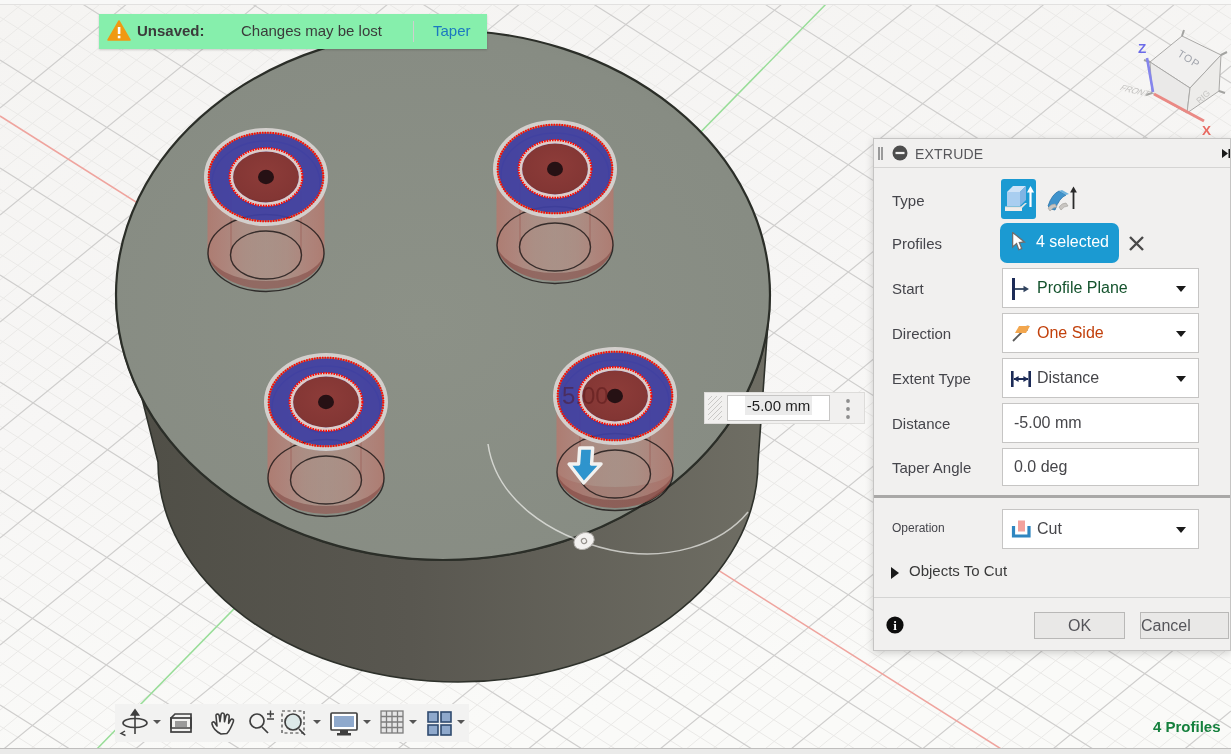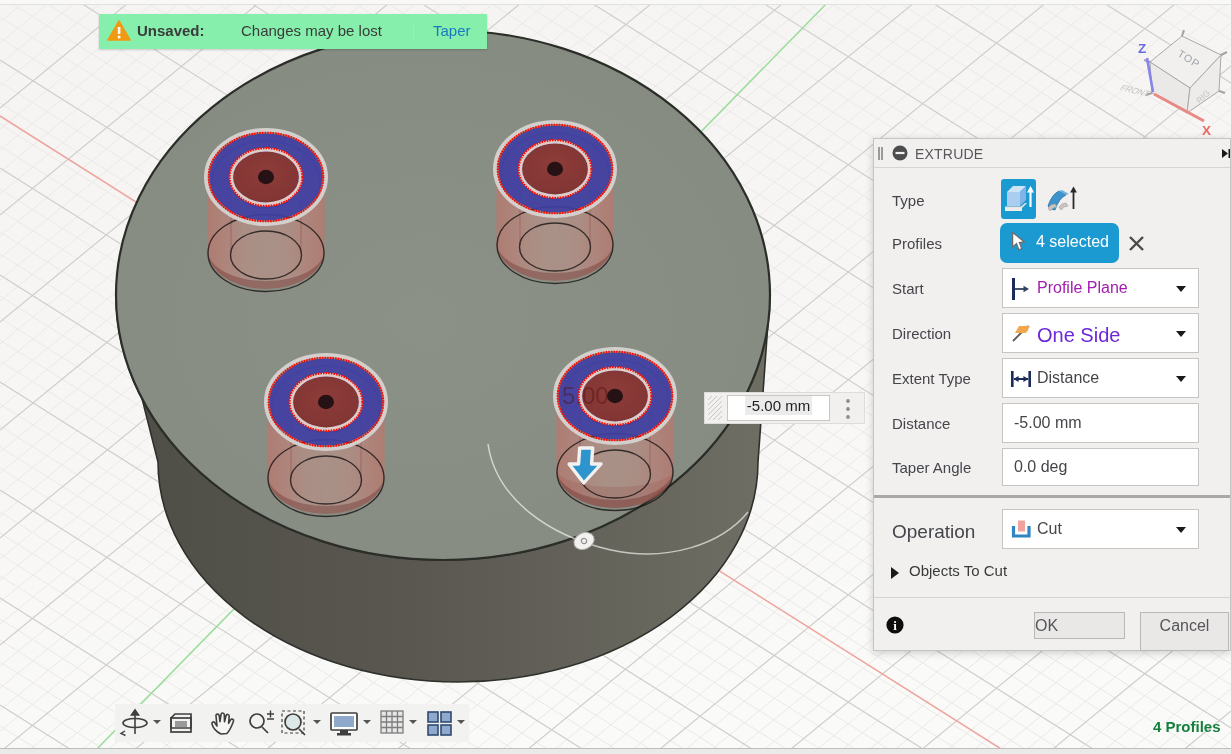--- a/index.html
+++ b/index.html
@@ -254,33 +254,33 @@
  <svg width="17" height="17" viewBox="0 0 17 17" style="position:absolute;left:254px;top:96px">
       <path d="M2 2 L15 15 M15 2 L2 15" stroke="#4a4a4a" stroke-width="2.4"></path>
     </svg>
  <span style="position:absolute;left:18px;top:141px;font-size:15px;color:#45454b">Start</span>
  <div style="position:absolute;left:128px;top:129px;width:197px;height:40px;background:#fff;border:1px solid #c6c5c4;box-sizing:border-box">
  <svg width="26" height="26" viewBox="0 0 26 26" style="position:absolute;left:7px;top:7px">
 <rect x="2" y="2" width="3" height="22" fill="#1c2b57"></rect>
 <line x1="5" y1="13" x2="15" y2="13" stroke="#30435e" stroke-width="1.8"></line>
 <path d="M19 13 l-5.5 -3.2 v6.4 z" fill="#30435e"></path>
       </svg>
- <span style="position:absolute;left:34px;top:10px;font-size:16px;color:#a21caf">Profile Plane</span>
+ <span style="position:absolute;left:34px;top:10px;font-size:16px;color:#14532d">Profile Plane</span>
  <svg width="10" height="6" viewBox="0 0 10 6" style="position:absolute;right:12px;top:17px">
         <path d="M0 0 h10 l-5 6 z" fill="#1a1a1a"></path>
       </svg>
 </div>
  <span style="position:absolute;left:18px;top:186px;font-size:15px;color:#45454b">Direction</span>
  <div style="position:absolute;left:128px;top:174px;width:197px;height:40px;background:#fff;border:1px solid #c6c5c4;box-sizing:border-box">
  <svg width="24" height="24" viewBox="0 0 24 24" style="position:absolute;left:6px;top:8px">
 <line x1="4" y1="19" x2="17" y2="6" stroke="#5a5a5a" stroke-width="1.8"></line>
 <path d="M19.5 3.5 l-5.5 1 l4.5 4.5 z" fill="#5a5a5a"></path>
 <polygon points="10,4 21,4 17,11 6,11" fill="#f2a64e"></polygon>
       </svg>
- <span style="position:absolute;left:34px;top:10px;font-size:20px;color:#6d28d9">One Side</span>
+ <span style="position:absolute;left:34px;top:10px;font-size:16px;color:#c2410c">One Side</span>
  <svg width="10" height="6" viewBox="0 0 10 6" style="position:absolute;right:12px;top:17px">
         <path d="M0 0 h10 l-5 6 z" fill="#1a1a1a"></path>
       </svg>
 </div>
  <span style="position:absolute;left:18px;top:231px;font-size:15px;color:#45454b">Extent Type</span>
  <div style="position:absolute;left:128px;top:219px;width:197px;height:40px;background:#fff;border:1px solid #c6c5c4;box-sizing:border-box">
  <svg width="24" height="24" viewBox="0 0 24 24" style="position:absolute;left:6px;top:8px">
 <rect x="2" y="4" width="2.6" height="16" fill="#1c2b57"></rect>
 <rect x="19.4" y="4" width="2.6" height="16" fill="#1c2b57"></rect>
 <line x1="5" y1="12" x2="19" y2="12" stroke="#1c2b57" stroke-width="2"></line>
@@ -293,34 +293,34 @@
 </div>
  <span style="position:absolute;left:18px;top:276px;font-size:15px;color:#45454b">Distance</span>
  <div style="position:absolute;left:128px;top:264px;width:197px;height:40px;background:#fff;border:1px solid #c6c5c4;box-sizing:border-box">
  <span style="position:absolute;left:11px;top:10px;font-size:16px;color:#46464a">-5.00 mm</span>
 </div>
  <span style="position:absolute;left:18px;top:320px;font-size:15px;color:#45454b">Taper Angle</span>
  <div style="position:absolute;left:128px;top:309px;width:197px;height:38px;background:#fff;border:1px solid #c6c5c4;box-sizing:border-box">
  <span style="position:absolute;left:11px;top:9px;font-size:16px;color:#46464a">0.0 deg</span>
 </div>
  <div style="position:absolute;left:0;top:356px;width:100%;height:3px;background:#a9a8a7"></div>
- <span style="position:absolute;left:18px;top:382px;font-size:19px;color:#45454b">Operation</span>
+ <span style="position:absolute;left:18px;top:382px;font-size:12px;color:#45454b">Operation</span>
  <div style="position:absolute;left:128px;top:370px;width:197px;height:40px;background:#fff;border:1px solid #c6c5c4;box-sizing:border-box">
  <svg width="24" height="24" viewBox="0 0 24 24" style="position:absolute;left:6px;top:8px">
 <rect x="9" y="2.5" width="7" height="11" fill="#f2a29d"></rect>
 <path d="M4.5 8 v10 h15.5 v-10" fill="none" stroke="#2f86c0" stroke-width="3.2"></path>
       </svg>
  <span style="position:absolute;left:34px;top:10px;font-size:16px;color:#46464a">Cut</span>
  <svg width="10" height="6" viewBox="0 0 10 6" style="position:absolute;right:12px;top:17px">
         <path d="M0 0 h10 l-5 6 z" fill="#1a1a1a"></path>
       </svg>
 </div>
  <svg width="10" height="12" viewBox="0 0 10 12" style="position:absolute;left:16px;top:428px">
       <path d="M1 0 l8 6 l-8 6 z" fill="#1a1a1a"></path>
     </svg>
  <span style="position:absolute;left:35px;top:423px;font-size:15px;font-weight:normal;color:#3a3a3a">Objects To Cut</span>
  <div style="position:absolute;left:0;top:458px;width:100%;height:1px;background:#d4d4d3"></div>
  <svg width="18" height="18" viewBox="0 0 18 18" style="position:absolute;left:12px;top:477px">
       <circle cx="9" cy="9" r="8.6" fill="#0d0d0d"></circle>
       <text x="9" y="13.6" font-size="13" font-weight="bold" font-family="Liberation Serif,serif" fill="#fff" text-anchor="middle">i</text>
     </svg>
- <div style="position:absolute;left:160px;top:473px;width:91px;height:27px;background:#e9e8e7;border:1px solid #b9b8b7;box-sizing:border-box;font-size:16px;color:#55555a;line-height:25px">OK</div>
- <div style="position:absolute;left:266px;top:473px;width:89px;height:39px;background:#e9e8e7;border:1px solid #b9b8b7;box-sizing:border-box;text-align:center;font-size:16px;color:#55555a;line-height:25px">Cancel</div>
+ <div style="position:absolute;left:160px;top:473px;width:91px;height:27px;background:#e9e8e7;border:1px solid #b9b8b7;box-sizing:border-box;text-align:center;font-size:16px;color:#55555a;line-height:25px">OK</div>
+ <div style="position:absolute;left:266px;top:473px;width:89px;height:27px;background:#e9e8e7;border:1px solid #b9b8b7;box-sizing:border-box;text-align:left;font-size:16px;color:#55555a;line-height:25px">Cancel</div>
 </div>
 </body></html>

